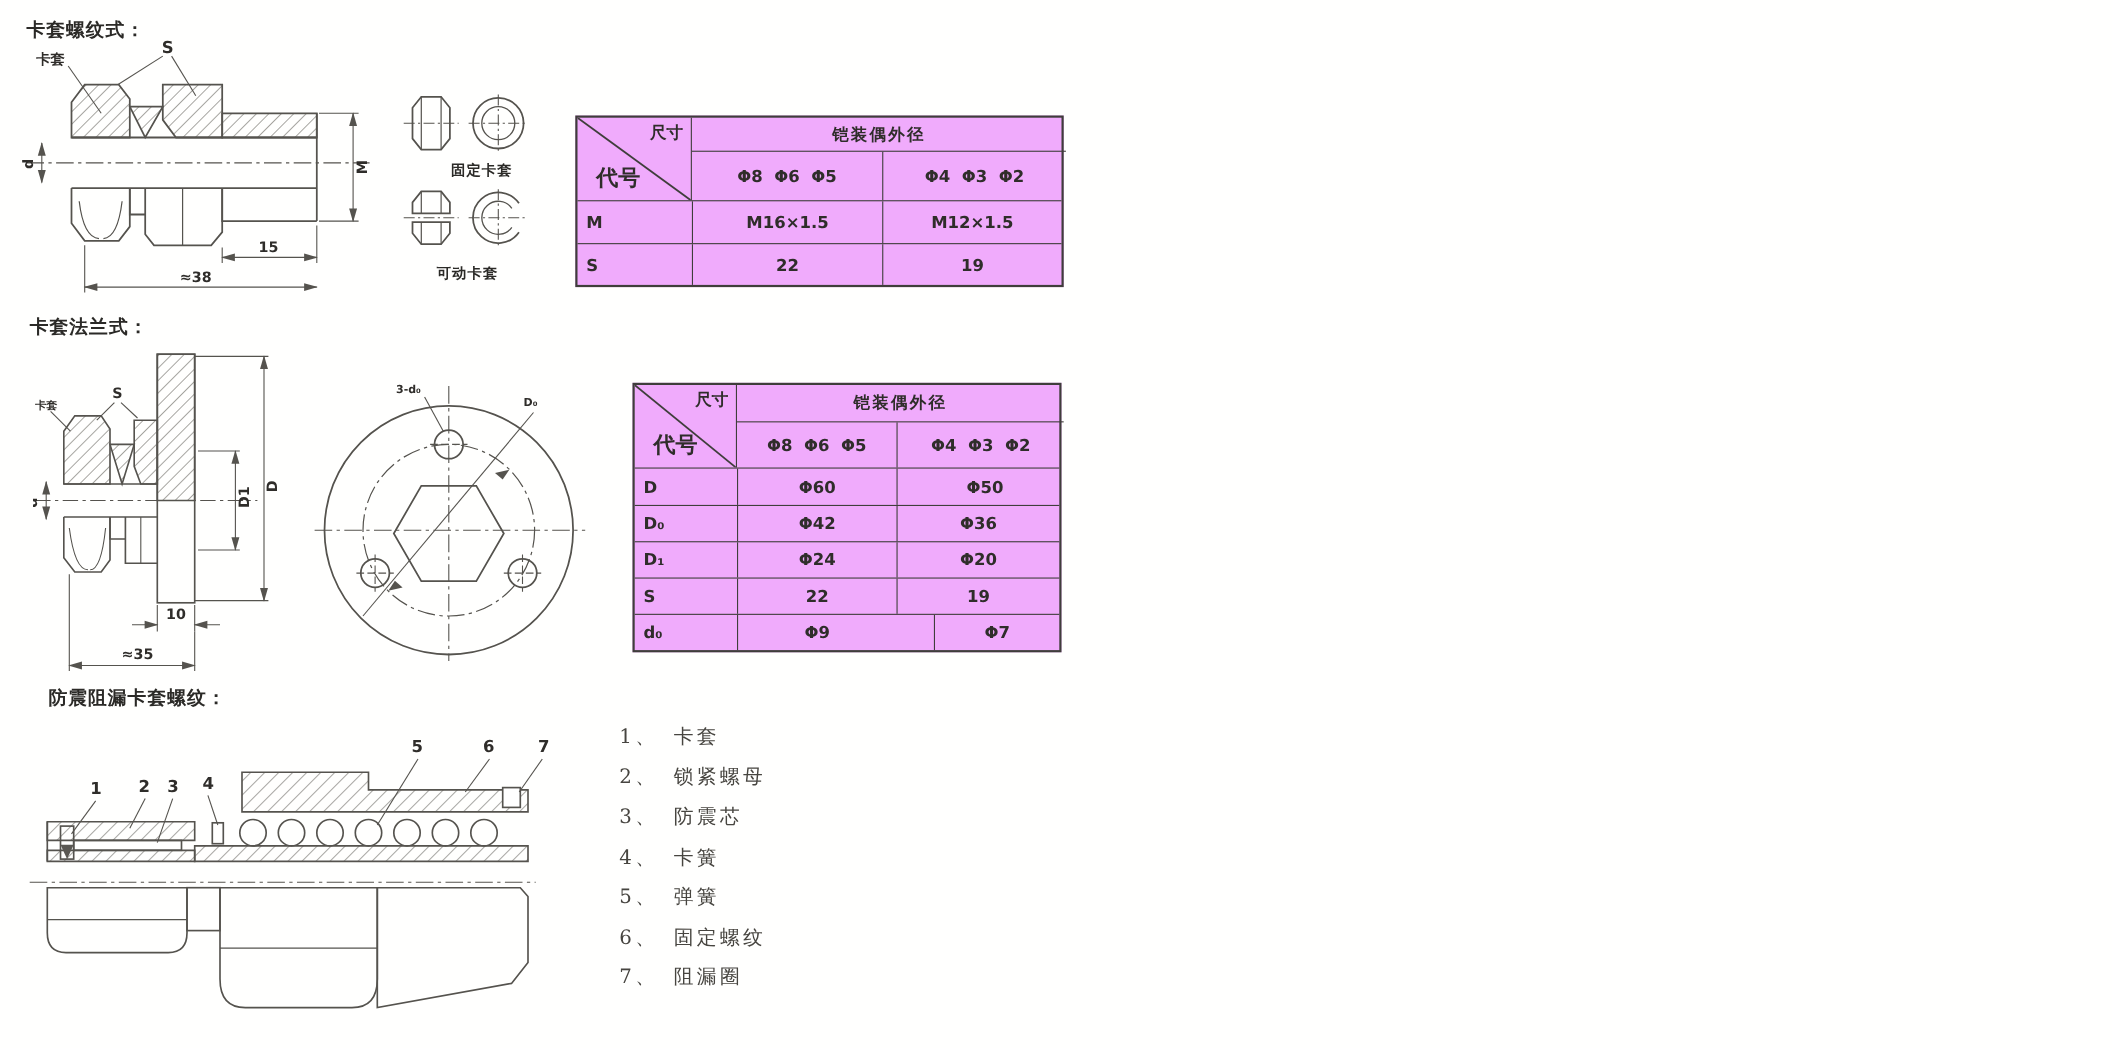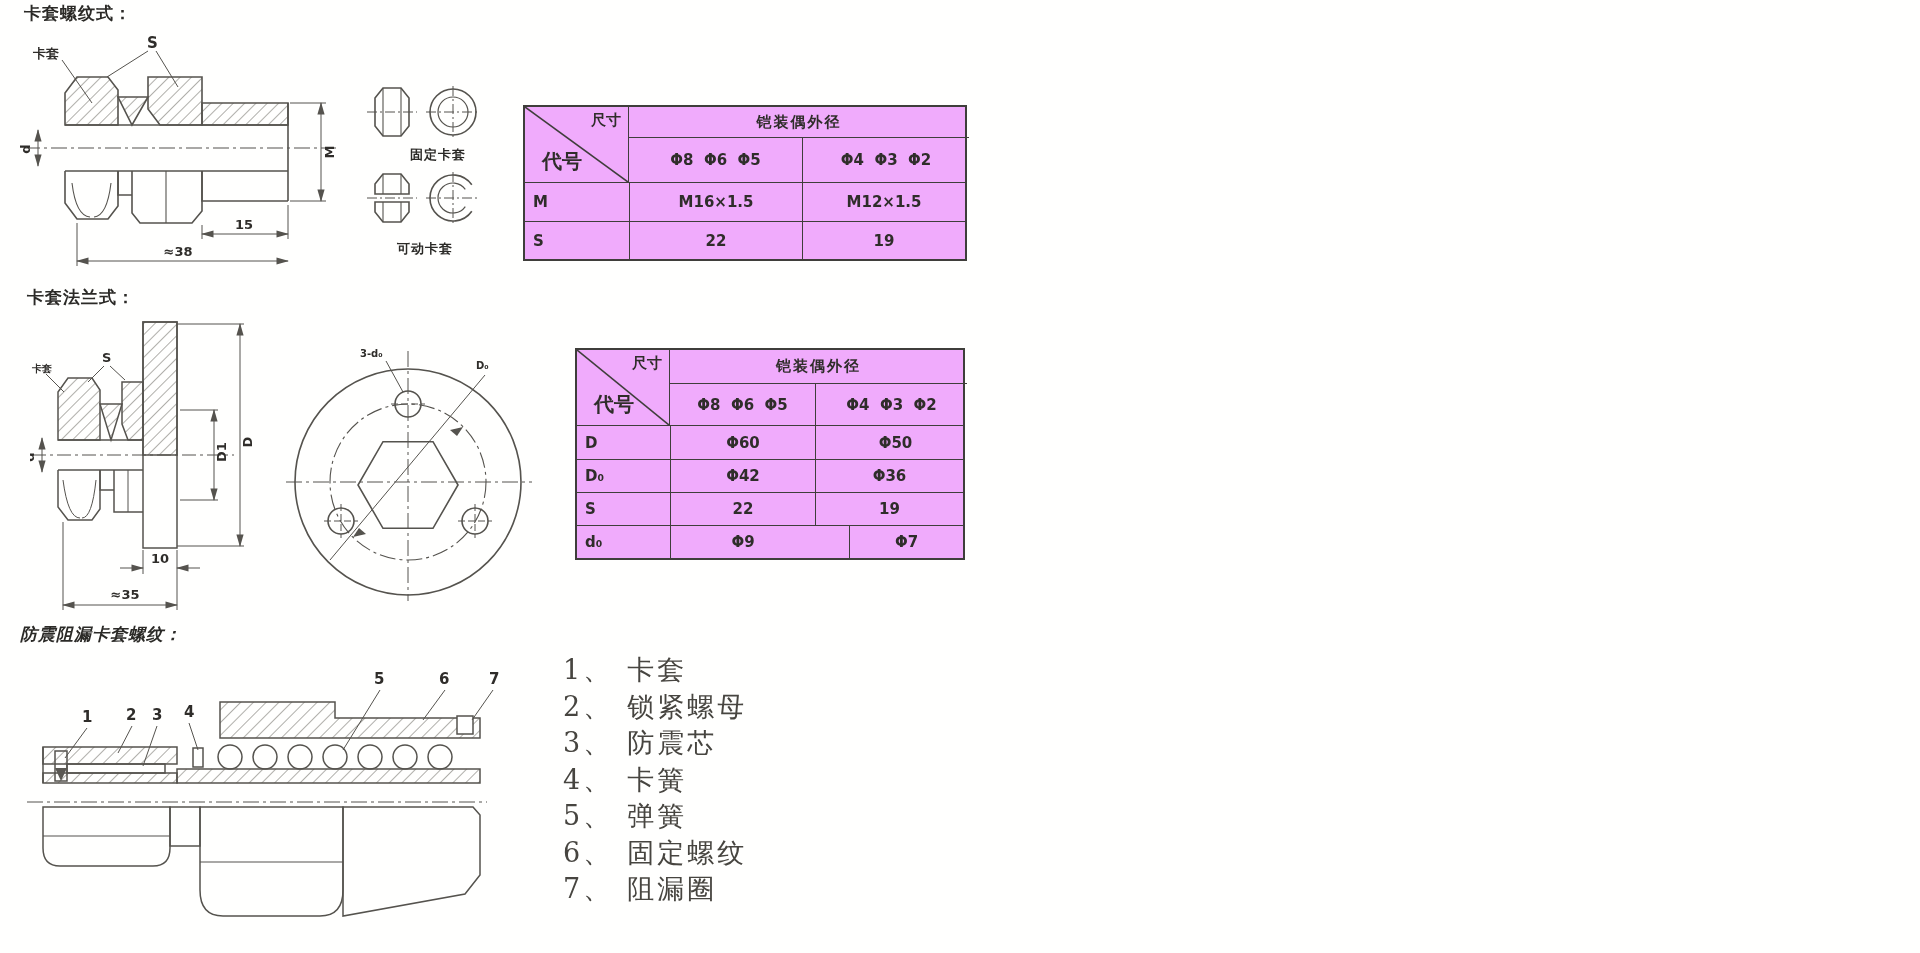--- a/index.html
+++ b/index.html
@@ -25,35 +25,35 @@
   .hd-col + .hd-col{border-left:1.6px solid #3f3e3b;}
   .trow{display:flex;border-top:1.6px solid #3f3e3b;box-sizing:border-box;}
   .trow:first-child{border-top:none;}
   .tcell{display:flex;align-items:center;justify-content:center;font-size:15px;font-weight:bold;
          box-sizing:border-box;white-space:pre;}
   .tcell.lbl{justify-content:flex-start;padding-left:8px;}
   .tcell + .tcell{border-left:1.6px solid #3f3e3b;}
 
   
   #legend{font-family:"DejaVu Serif",serif;color:#474540;}
-  .lg-item{font-size:27px;line-height:36.5px;letter-spacing:3px;white-space:nowrap;}
+  .lg-item{font-size:18px;line-height:36.5px;letter-spacing:3px;white-space:nowrap;}
   .lg-num{margin-right:14px;}
 
   svg text{fill:#2f2d2a;}
   .dwg-lbl{font-size:13px;font-weight:bold;}
   .dwg-lbl-sm{font-size:10px;font-weight:bold;}
   .dim-txt{font-size:13px;font-weight:bold;}
   .callout{font-size:15px;font-weight:bold;}
 </style>
 </head>
 <body>
 
 <div id="canvas">
 
-  <div class="abs sec-title" style="left:24px;top:2px;">卡套螺纹式：</div>
+  <div class="abs sec-title" style="left:24px;top:16px;">卡套螺纹式：</div>
 
   <svg class="abs" style="left:20px;top:33px;" width="330" height="252" viewBox="0 0 330 252">
     <defs>
       <pattern id="hA" width="8" height="8" patternUnits="userSpaceOnUse" patternTransform="rotate(45)">
         <line x1="0" y1="0" x2="0" y2="8" stroke="#6d6b65" stroke-width="1.1"></line>
       </pattern>
       <marker id="m1e" markerWidth="14" markerHeight="10" refX="12.5" refY="5" orient="auto" markerUnits="userSpaceOnUse">
         <path d="M13.5,5 L1,1.4 L1,8.6 Z" fill="#55534e"></path>
       </marker>
       <marker id="m1s" markerWidth="14" markerHeight="10" refX="1.5" refY="5" orient="auto" markerUnits="userSpaceOnUse">
@@ -280,33 +280,38 @@
           <div class="tcell lbl" style="width: 93px;">D</div>
           <div class="tcell" style="width: 145px;">Φ60</div>
           <div class="tcell" style="flex: 1 1 0%; padding-left: 12px;">Φ50</div>
         </div>
         <div class="trow" style="height: 33px;">
           <div class="tcell lbl" style="width: 93px;">D₀</div>
           <div class="tcell" style="width: 145px;">Φ42</div>
           <div class="tcell" style="flex: 1 1 0%;">Φ36</div>
         </div>
         <div class="trow" style="height: 33px;">
+          <div class="tcell lbl" style="width: 93px;">D₁</div>
+          <div class="tcell" style="width: 145px;">Φ24</div>
+          <div class="tcell" style="flex: 1 1 0%;">Φ20</div>
+        </div>
+        <div class="trow" style="height: 33px;">
           <div class="tcell lbl" style="width: 93px;">S</div>
           <div class="tcell" style="width: 145px;">22</div>
           <div class="tcell" style="flex: 1 1 0%;">19</div>
         </div>
         <div class="trow" style="height: 33px;">
           <div class="tcell lbl" style="width: 93px;">d₀</div>
           <div class="tcell" style="width: 145px;">Φ9</div>
           <div class="tcell" style="flex: 1 1 0%; margin-left: 34px;">Φ7</div>
         </div>
       </div>
   </div>
 
-  <div class="abs sec-title" style="left:20px;top:623px;font-style:italic;">防震阻漏卡套螺纹：</div>
+  <div class="abs sec-title" style="left:44px;top:623px;">防震阻漏卡套螺纹：</div>
 
   <svg class="abs" style="left:25px;top:650px;" width="480" height="300" viewBox="0 0 480 300">
     <defs>
       <pattern id="hC" width="9" height="9" patternUnits="userSpaceOnUse" patternTransform="rotate(45)">
         <line x1="0" y1="0" x2="0" y2="9" stroke="#6d6b65" stroke-width="1.1"></line>
       </pattern>
     </defs>
     <g stroke="#55534e" stroke-width="1.5" fill="none">
 
       <line x1="2" y1="152" x2="462" y2="152" stroke-dasharray="16 4 3 4" stroke-width="1"></line>

